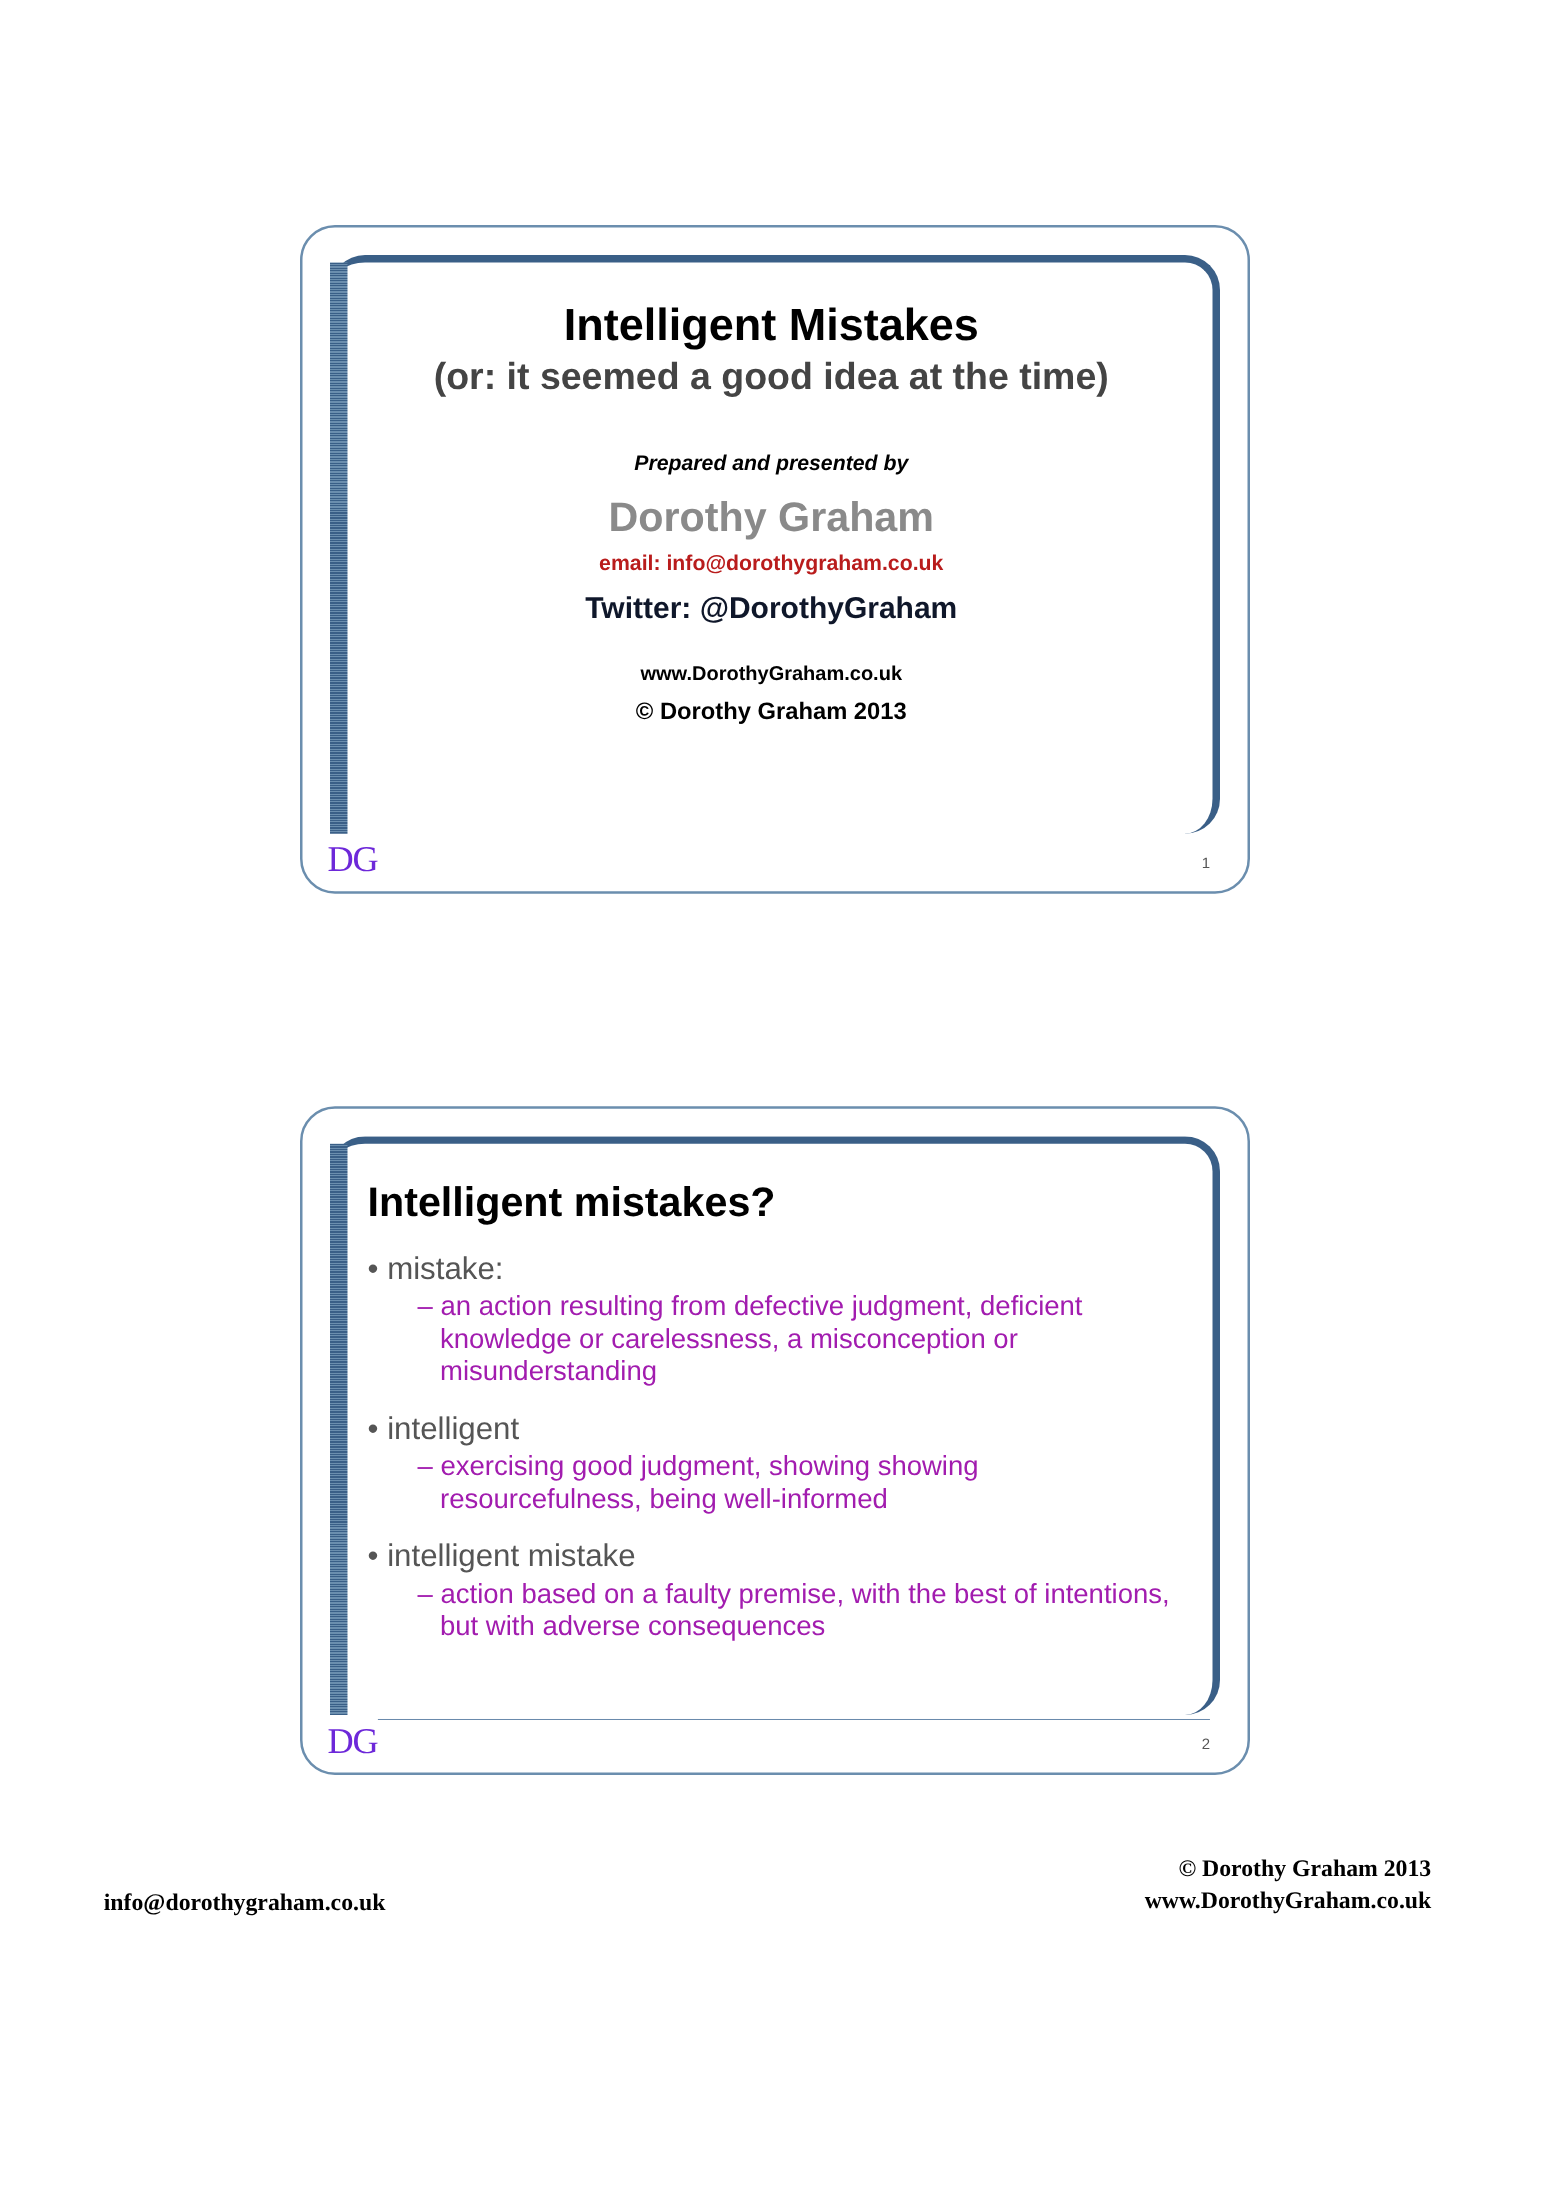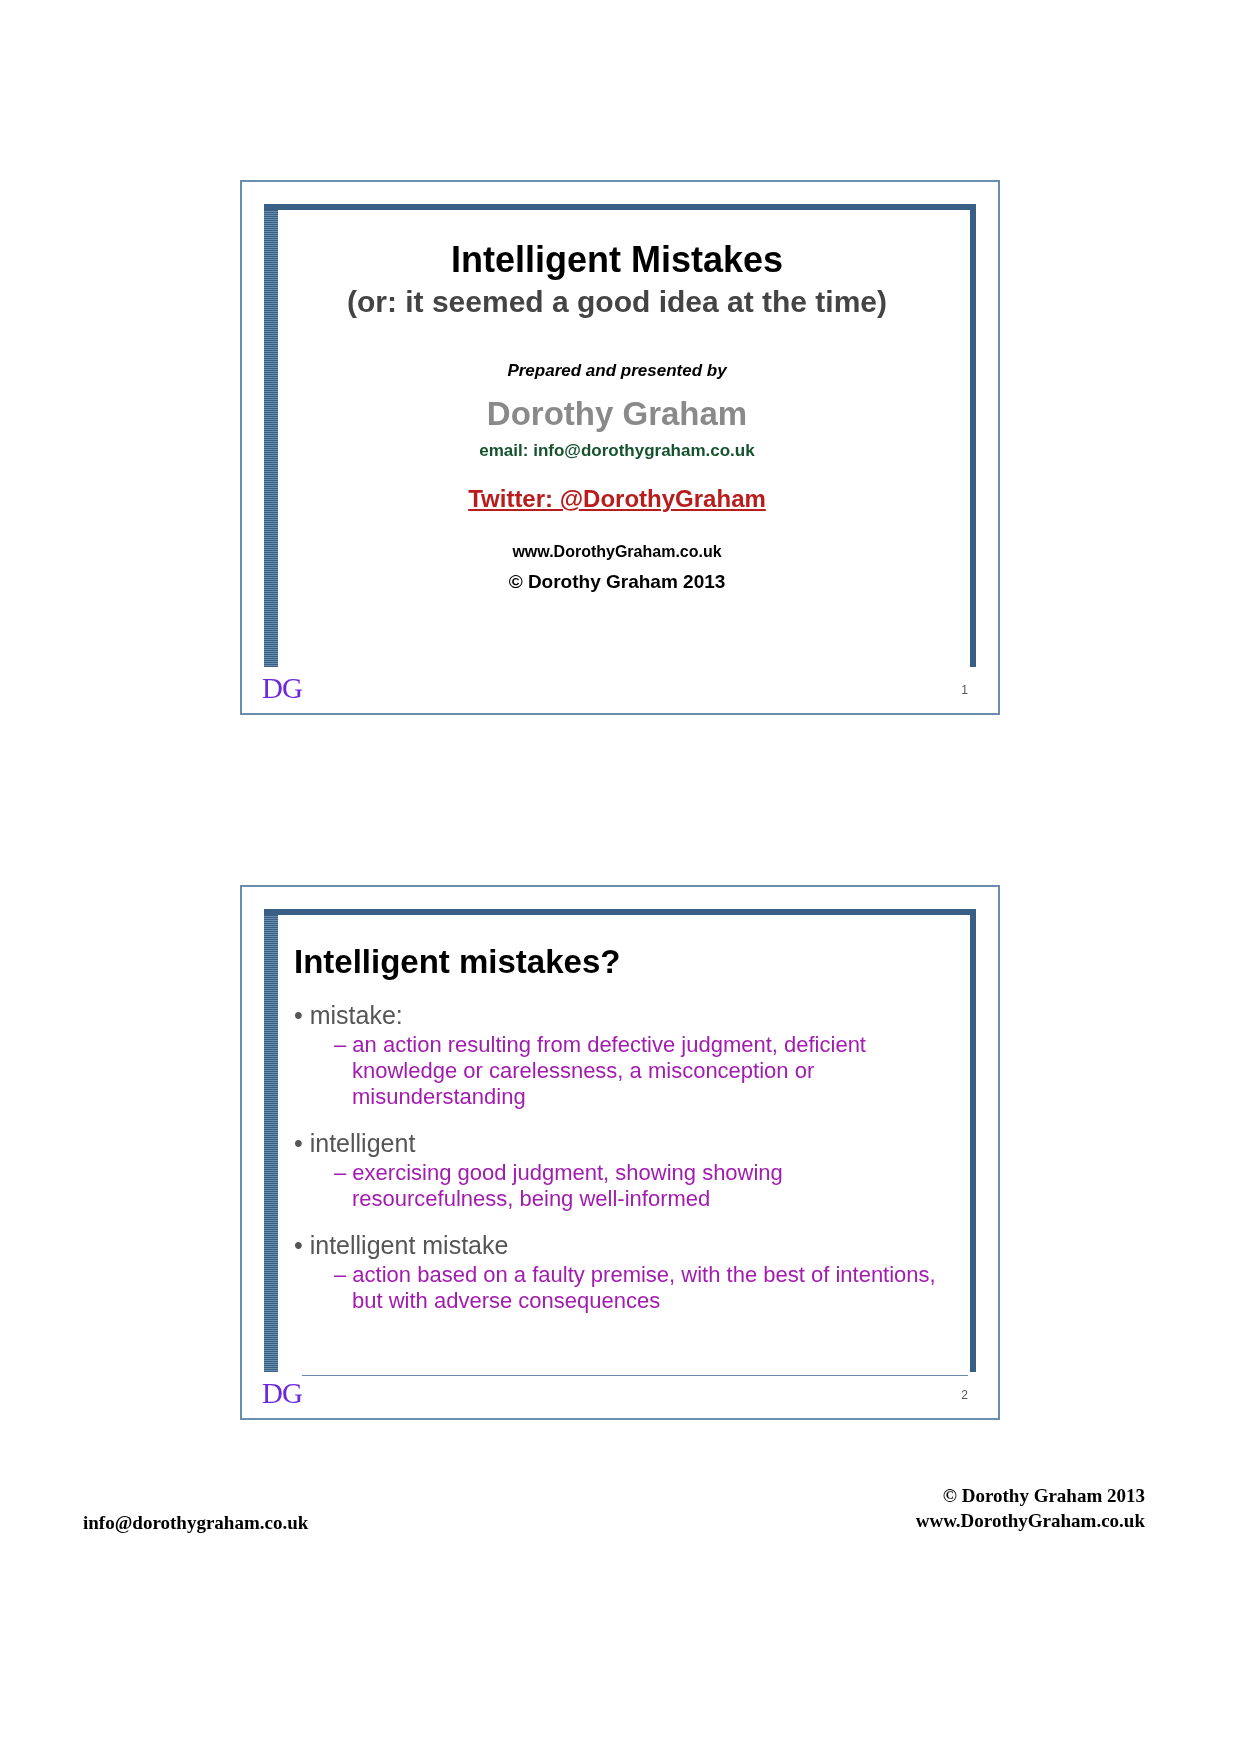--- a/index.html
+++ b/index.html
@@ -1,15 +1,15 @@
 <!DOCTYPE html>
 <html><head>
 <meta charset="utf-8">
 <style>
-  * { margin: 0; padding: 0; box-sizing: border-box; }
+  * { margin: 0; padding: 0; box-sizing: border-box; border-radius: 28px; }
   body {
     width: 1240px;
     height: 1754px;
     background: #ffffff;
     font-family: Arial, Helvetica, sans-serif;
     position: relative;
     color: #000;
   }
   .page {
     width: 1240px;
@@ -101,31 +101,30 @@
   .author-name {
     font-size: 33px;
     font-weight: bold;
     color: #8a8a8a;
     text-align: center;
     margin-top: 14px;
   }
   .email-line {
     font-size: 17px;
     font-weight: bold;
-    color: #14532d;
+    color: #b91c1c;
     text-align: center;
     margin-top: 8px;
   }
   .twitter-line {
     font-size: 24px;
     font-weight: bold;
-    color: #b91c1c;
-    text-align: center;
-    margin-top: 24px;
-    text-decoration: underline;
+    color: #0f172a;
+    text-align: center;
+    margin-top: 12px;
   }
   .www-line {
     font-size: 16px;
     font-weight: bold;
     text-align: center;
     margin-top: 30px;
   }
   .copy-line {
     font-size: 19px;
     font-weight: bold;

